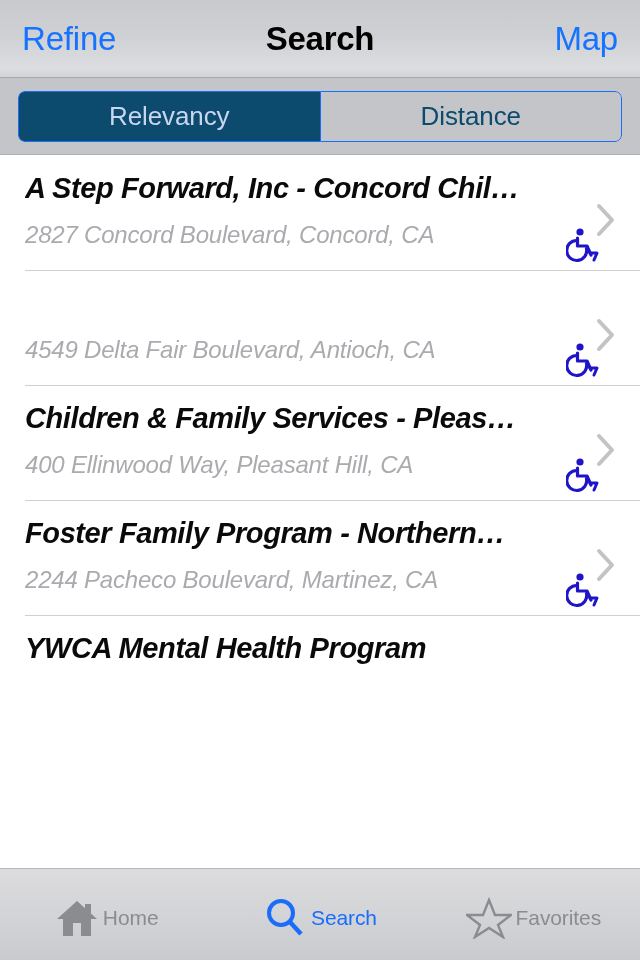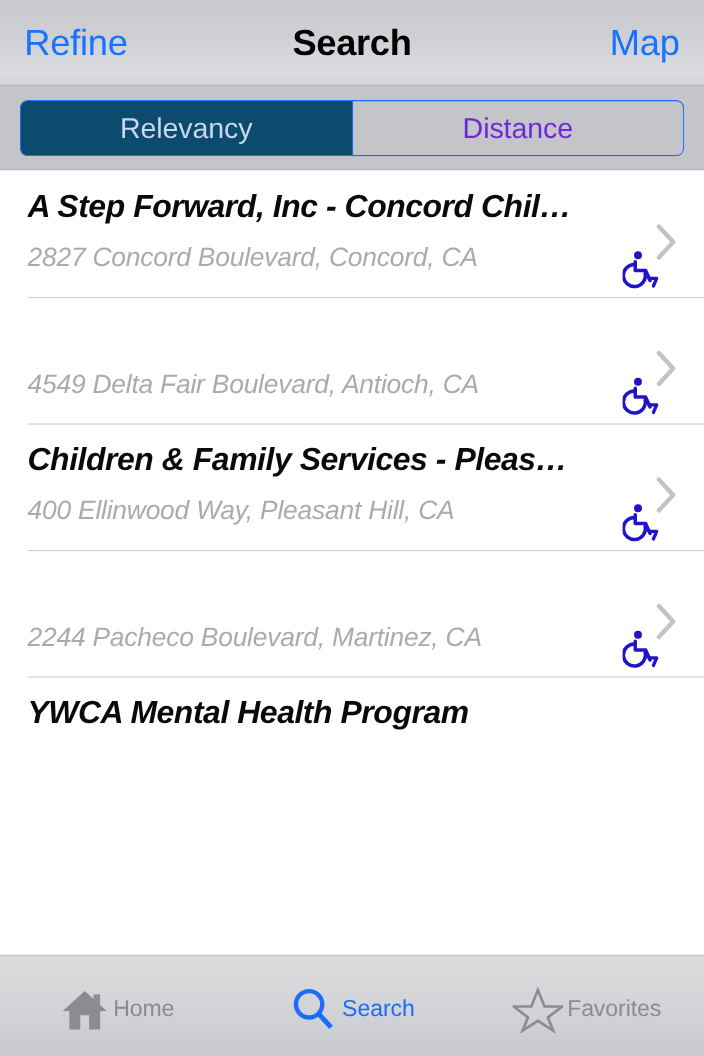--- a/index.html
+++ b/index.html
@@ -73,21 +73,21 @@
     letter-spacing: -0.1px;
   }
   .seg:first-child { border-radius: 7px 0 0 7px; border-right: none; }
   .seg:last-child { border-radius: 0 7px 7px 0; }
   .seg.active {
     background: #0c4a6e;
     color: #c8d6ef;
   }
   .seg.inactive {
     background: #c4c5c9;
-    color: #6d28d9;
+    color: #0c4a6e;
   }
 
   
   .list {
     flex: 1 1 auto;
     background: #ffffff;
     overflow: hidden;
     position: relative;
   }
   .row {
@@ -238,20 +238,21 @@
         <div class="wheelchair">
           <svg width="36" height="36" viewBox="0 0 36 36">
             <circle cx="14" cy="5" r="3.6" fill="#1f14c8"></circle>
             <path d="M11.5 11 L11.5 19 L21 19 L25 28" fill="none" stroke="#1f14c8" stroke-width="3.2" stroke-linecap="round" stroke-linejoin="round"></path>
             <path d="M24 26 L31 26 L28 33" fill="none" stroke="#1f14c8" stroke-width="3" stroke-linecap="round" stroke-linejoin="round"></path>
             <path d="M20.5 21.5 A10 10 0 1 1 11 13.5" fill="none" stroke="#1f14c8" stroke-width="3.2" stroke-linecap="round"></path>
           </svg>
         </div>
       </div>
       <div class="row">
+        <div class="row-title">Foster Family Program - Northern…</div>
         <div class="row-sub">2244 Pacheco Boulevard, Martinez, CA</div>
         <div class="chevron">
           <svg width="20" height="34" viewBox="0 0 20 34">
             <polyline points="3,3 16,17 3,31" fill="none" stroke="#c3c3c5" stroke-width="4" stroke-linecap="round" stroke-linejoin="round"></polyline>
           </svg>
         </div>
         <div class="wheelchair">
           <svg width="36" height="36" viewBox="0 0 36 36">
             <circle cx="14" cy="5" r="3.6" fill="#1f14c8"></circle>
             <path d="M11.5 11 L11.5 19 L21 19 L25 28" fill="none" stroke="#1f14c8" stroke-width="3.2" stroke-linecap="round" stroke-linejoin="round"></path>

